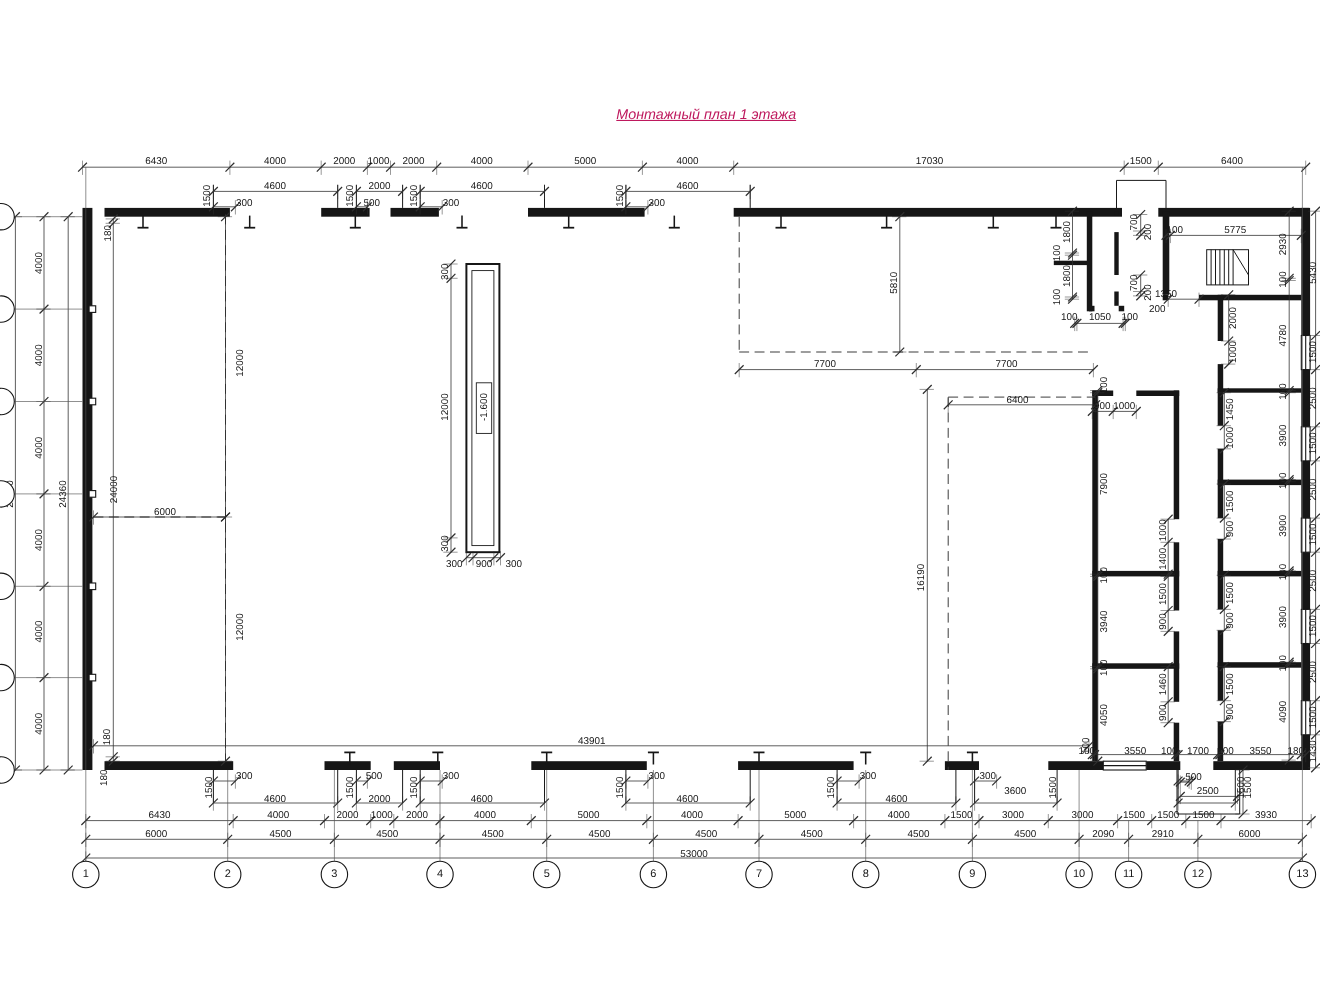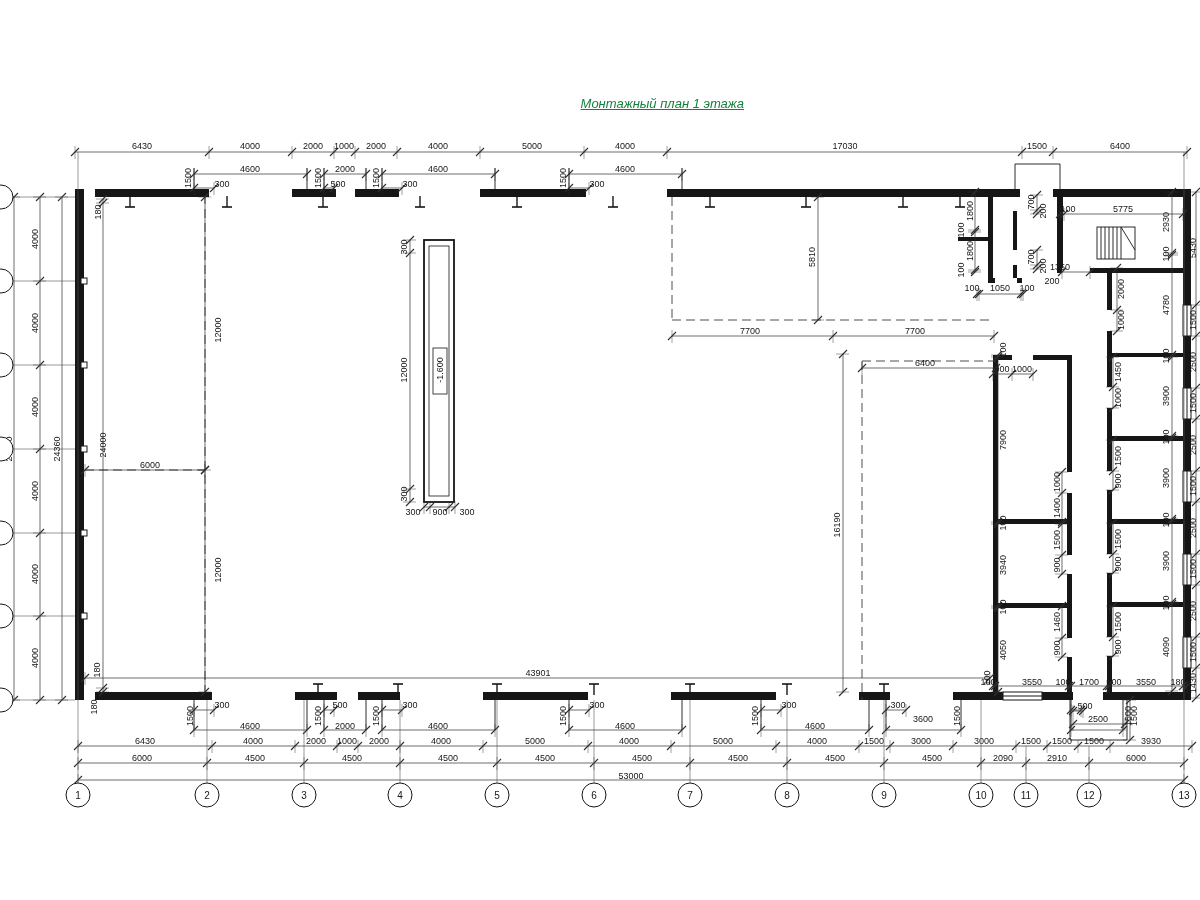--- a/index.html
+++ b/index.html
@@ -1,19 +1,19 @@
 <!DOCTYPE html>
 <html><head>
 <meta charset="utf-8">
 <style>
   html,body{margin:0;padding:0;background:#ffffff;}
   #stage{position:relative;width:1200px;height:900px;background:#ffffff;overflow:hidden;
          font-family:"Liberation Sans", sans-serif;}
-  #plan-title{position:absolute;left:464px;top:96px;width:280px;text-align:right;
-      font-style:italic;font-size:13px;color:#15803d;text-decoration:underline;}
+  #plan-title{position:absolute;left:502px;top:96px;width:280px;text-align:center;
+      font-style:italic;font-size:13px;color:#be185d;text-decoration:underline;}
   svg text{font-family:"Liberation Sans", sans-serif;fill:#161616;}
 </style>
 </head>
 <body>
 
 <div id="stage">
   <div id="plan-title">Монтажный план 1 этажа</div>
   <svg id="plan" width="1200" height="900" viewBox="0 0 1200 900">
       <g>
         <rect x="95" y="189" width="114" height="8" fill="#161616"></rect>

